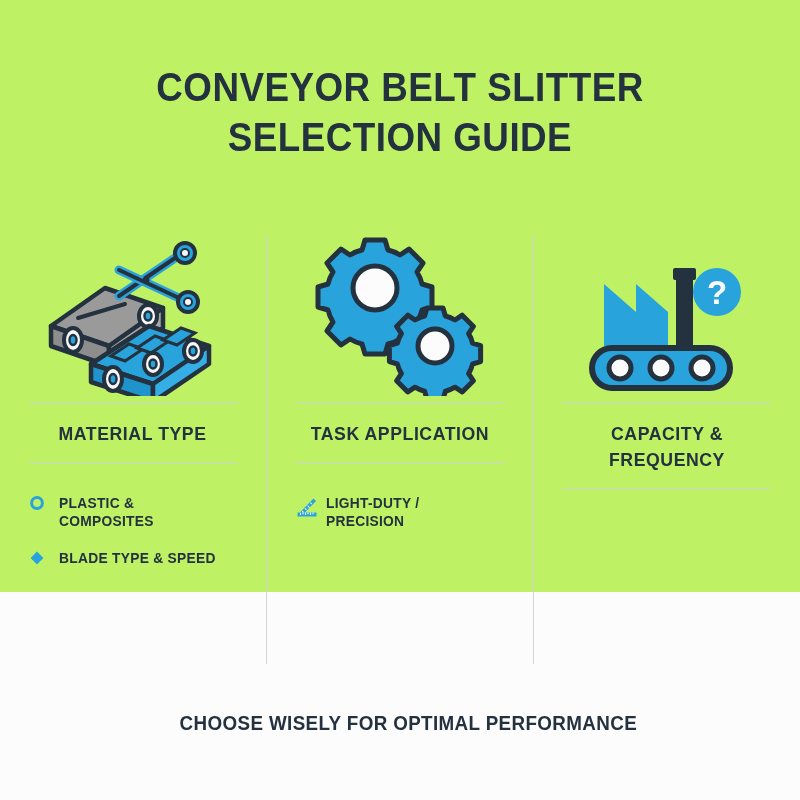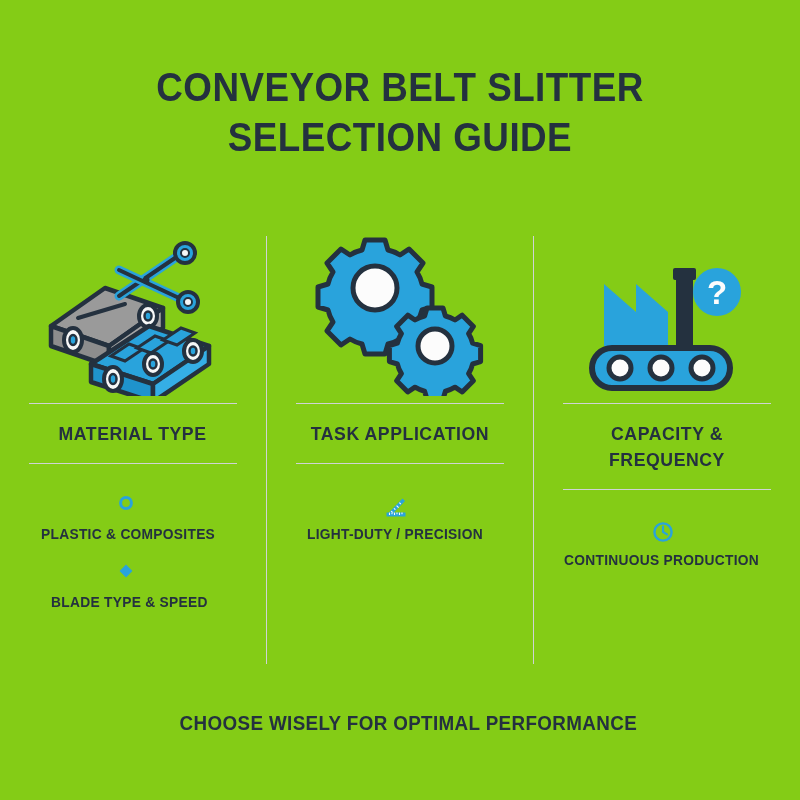--- a/index.html
+++ b/index.html
@@ -9,22 +9,22 @@
   body {
     width: 800px;
     height: 800px;
     background: #fcfcfc;
     font-family: "Liberation Sans", sans-serif;
     overflow: hidden;
   }
   .poster {
     position: relative;
     width: 800px;
-    height: 800px;
-    background: #84cc16;
+    height: 592px;
+    background: #bef264;
     box-sizing: border-box;
   }
 
   
   .title-block {
     position: absolute;
     top: 62px;
     left: 0;
     width: 800px;
     text-align: center;
@@ -97,22 +97,22 @@
   }
 
   
   .items {
     width: 208px;
     padding-top: 30px;
     box-sizing: border-box;
   }
   .item {
     display: flex;
-    flex-direction: column;
-    align-items: center;
+    flex-direction: row;
+    align-items: flex-start;
     margin-bottom: 19px;
   }
   .item-icon {
     flex: 0 0 30px;
     width: 30px;
     height: 26px;
     display: flex;
     align-items: flex-start;
     justify-content: flex-start;
     padding-top: 1px;
@@ -295,29 +295,20 @@
           <circle cx="81" cy="132" r="11" fill="#fcfcfc" stroke="#24313f" stroke-width="5"></circle>
           <circle cx="122" cy="132" r="11" fill="#fcfcfc" stroke="#24313f" stroke-width="5"></circle>
         </svg>
       </div>
 
       <div class="rule"></div>
       <div class="col-header">CAPACITY &amp; FREQUENCY</div>
       <div class="rule"></div>
 
       <div class="items">
-        <div class="item">
-          <span class="item-icon">
-            <svg width="22" height="22" viewBox="0 0 22 22">
-              <circle cx="11" cy="11" r="8.6" fill="none" stroke="#29a3dc" stroke-width="2.4"></circle>
-              <path d="M11 5.6 V11 L15 13.4" fill="none" stroke="#29a3dc" stroke-width="2.2" stroke-linecap="round"></path>
-            </svg>
-          </span>
-          <span class="item-label">CONTINUOUS PRODUCTION</span>
-        </div>
       </div>
     </div>
 
   </div>
 
   <div class="footer">
     <span>CHOOSE WISELY FOR OPTIMAL PERFORMANCE</span>
   </div>
 
 </div>

